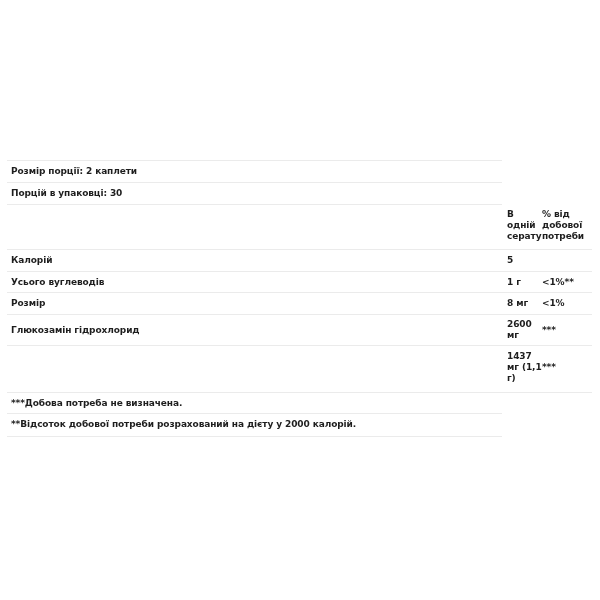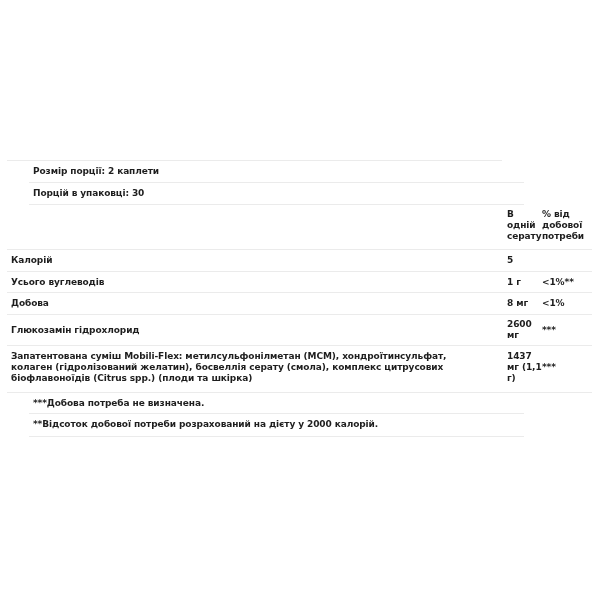--- a/index.html
+++ b/index.html
@@ -1,20 +1,20 @@
 <!DOCTYPE html>
 <html><head>
   <meta charset="utf-8">
   <style>
     html, body { margin: 0; padding: 0; background: #ffffff; }
     body { width: 600px; height: 600px; position: relative; overflow: hidden;
            font-family: "DejaVu Sans", "Liberation Sans", sans-serif; color: #1e1e1e; }
     .t { font-size: 9px; font-weight: bold; line-height: 11px; letter-spacing: -0.1px; }
     .row { position: absolute; left: 7px; border-bottom: 1px solid #ebebeb; box-sizing: border-box; }
-    .row.short { width: 495px; margin-left: 22px; }
+    .row.short { width: 495px; }
     .row.full { width: 585px; }
     .cell { position: absolute; }
     .c1 { left: 4px; }
     .c2 { left: 500px; width: 36px; }
     .c3 { left: 535px; width: 50px; }
     .top-line { position: absolute; left: 7px; top: 160px; width: 495px; border-top: 1px solid #ebebeb; }
   </style>
 </head>
 <body>
 
@@ -36,31 +36,30 @@
   <span class="cell c1 t" style="top:5px;">Калорій</span>
   <span class="cell c2 t" style="top:5px;">5</span>
   <span class="cell c3 t" style="top:5px;"></span>
 </div>
 <div class="row full" style="top:272px;height:21px;">
   <span class="cell c1 t" style="top:5px;">Усього вуглеводів</span>
   <span class="cell c2 t" style="top:5px;">1 г</span>
   <span class="cell c3 t" style="top:5px;">&lt;1%**</span>
 </div>
 <div class="row full" style="top:293px;height:22px;">
-  <span class="cell c1 t" style="top:5px;">Добова</span>
+  <span class="cell c1 t" style="top:5px;">Розмір</span>
   <span class="cell c2 t" style="top:5px;">8 мг</span>
   <span class="cell c3 t" style="top:5px;">&lt;1%</span>
 </div>
 <div class="row full" style="top:315px;height:31px;">
   <span class="cell c1 t" style="top:10px;">Глюкозамін гідрохлорид</span>
   <span class="cell c2 t" style="top:4px;">2600 мг</span>
   <span class="cell c3 t" style="top:10px;">***</span>
 </div>
 <div class="row full" style="top:346px;height:47px;">
-  <span class="cell c1 t" style="top:5px;width:470px;">Запатентована суміш Mobili-Flex: метилсульфонілметан (MCM), хондроїтинсульфат, колаген (гідролізований желатин), босвеллія серату (смола), комплекс цитрусових біофлавоноїдів (Citrus spp.) (плоди та шкірка)</span>
   <span class="cell c2 t" style="top:5px;">1437 мг (1,1 г)</span>
   <span class="cell c3 t" style="top:16px;">***</span>
 </div>
 
 <div class="row short" style="top:393px;height:21px;">
   <span class="cell c1 t" style="top:5px;">***Добова потреба не визначена.</span>
 </div>
 <div class="row short" style="top:414px;height:23px;">
   <span class="cell c1 t" style="top:5px;">**Відсоток добової потреби розрахований на дієту у 2000 калорій.</span>
 </div>

